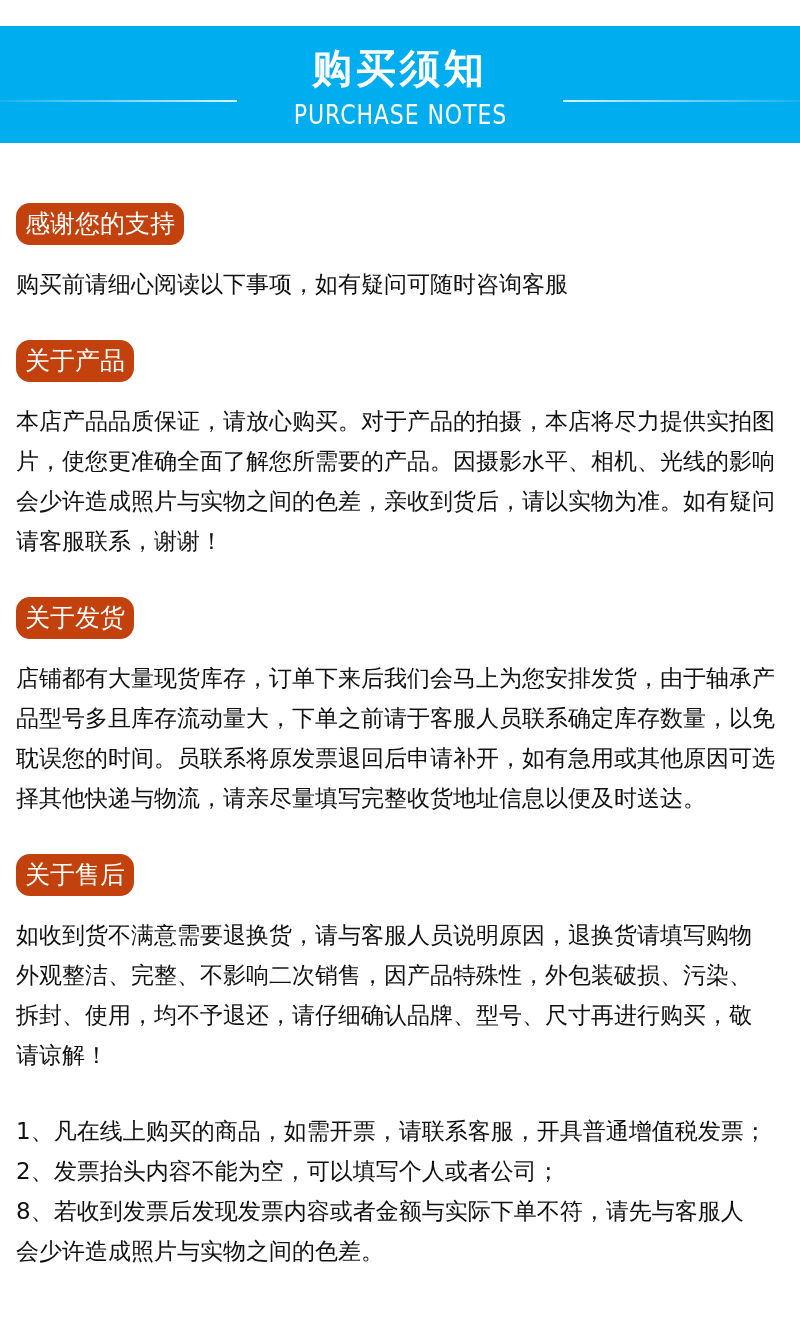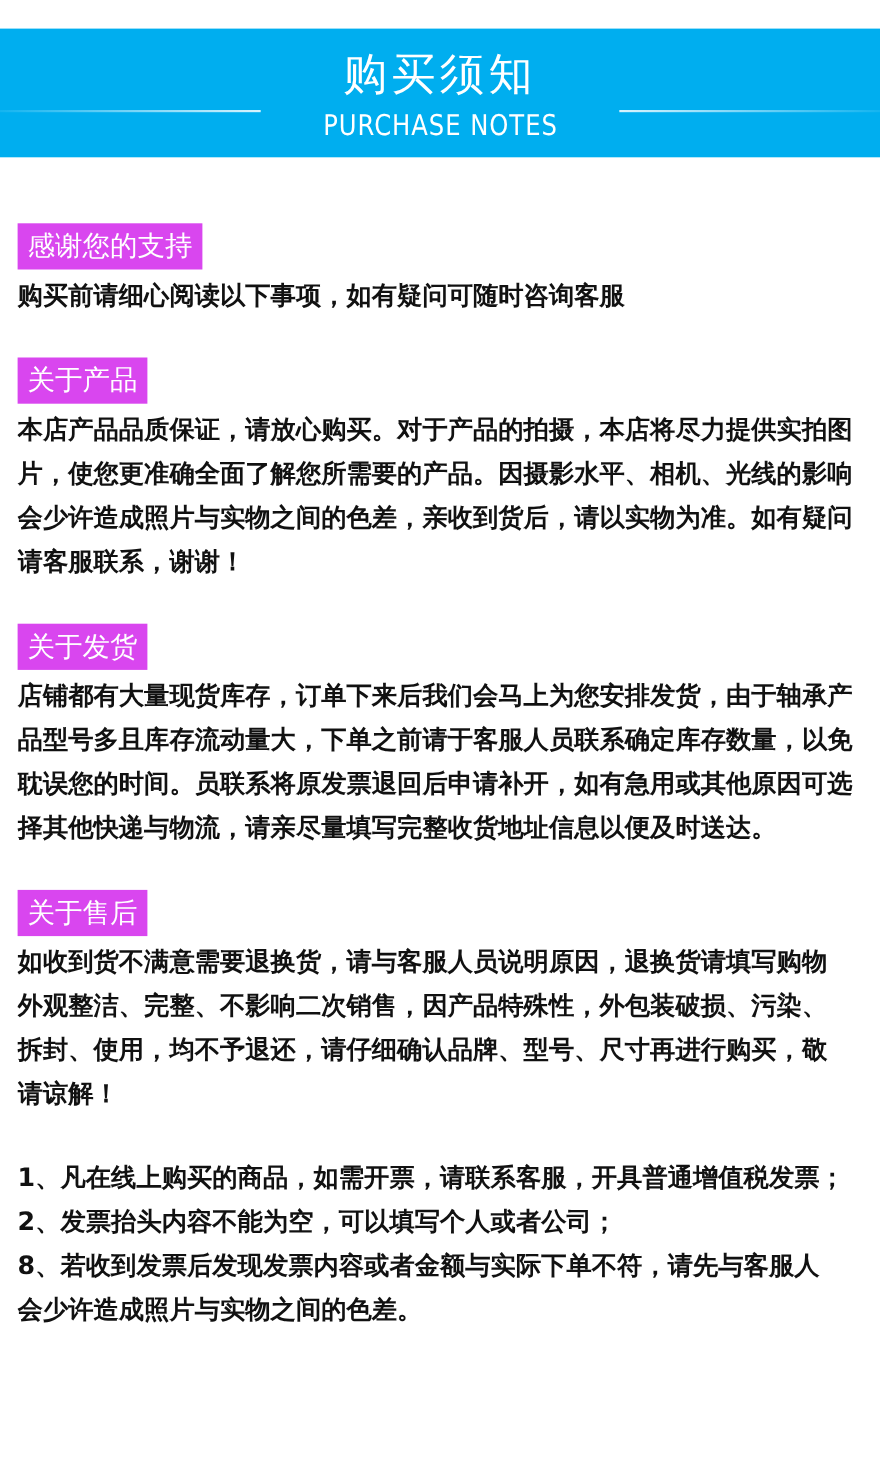--- a/index.html
+++ b/index.html
@@ -17,21 +17,21 @@
     height: 117px;
     background: #00aeef;
     color: #ffffff;
     overflow: hidden;
   }
   .banner-title {
     margin-top: 20px;
     text-align: center;
     font-size: 40px;
     line-height: 45px;
-    font-weight: normal;
+    font-weight: bold;
     letter-spacing: 4px;
   }
   .subtitle-row {
     display: flex;
     margin-top: 9px;
   }
   .divider {
     flex: 1;
     height: 2px;
   }
@@ -49,28 +49,29 @@
     letter-spacing: 1px;
     transform: scaleX(0.85);
     white-space: nowrap;
   }
 
   
   .content { padding: 60px 16px 0 16px; }
   .section + .section { margin-top: 36px; }
   .section-label {
     display: inline-block;
-    background: #d946ef;
+    background: #c2410c;
     color: #ffffff;
     font-size: 25px;
     line-height: 42px;
     padding: 0 9px;
     white-space: nowrap;
+    border-radius: 14px;
   }
-  .para { margin-top: 4px; font-weight: bold; }
+  .para { margin-top: 19px; }
   .para-line {
     font-size: 23px;
     line-height: 40px;
     color: #111111;
     white-space: nowrap;
     overflow: hidden;
   }
 </style>
 </head>
 <body>

